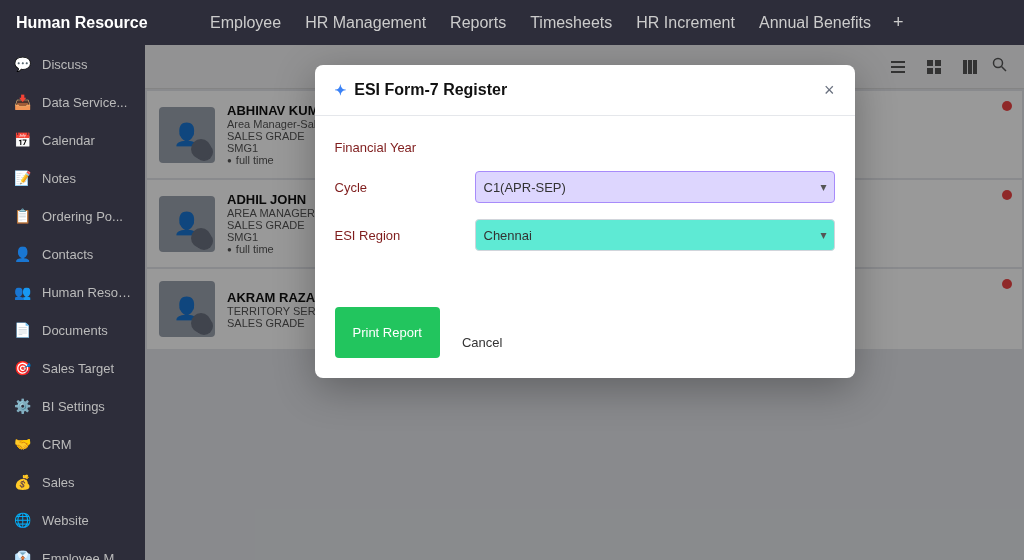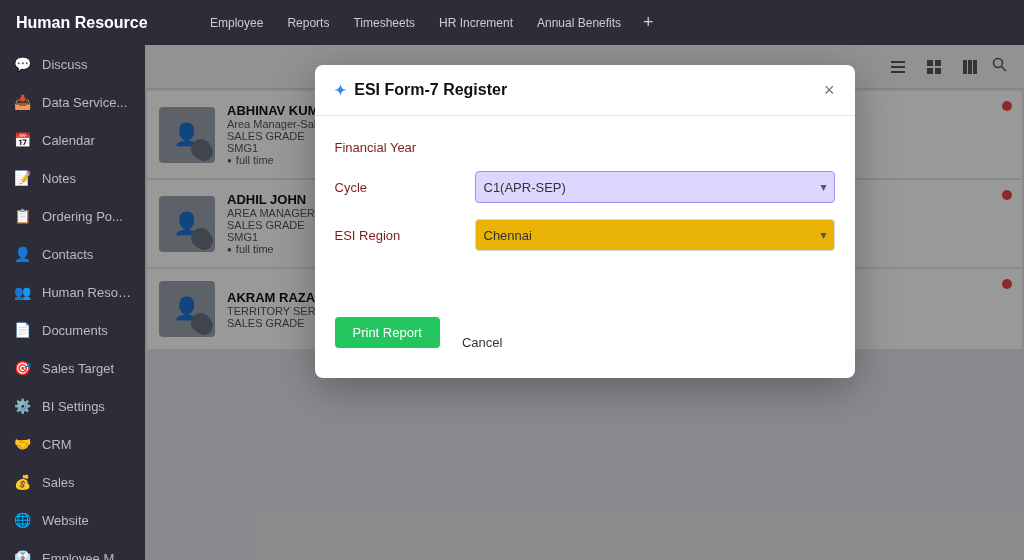--- a/index.html
+++ b/index.html
@@ -23,21 +23,21 @@
       min-width: 160px;
     }
     .top-nav-menu {
       display: flex;
       gap: 4px;
       align-items: center;
       flex: 1;
     }
     .nav-item {
       color: #ccc;
-      font-size: 12px;
+      font-size: 16px;
       padding: 4px 10px;
       cursor: pointer;
       border-radius: 4px;
     }
     .nav-plus {
       color: #ccc;
       font-size: 18px;
       padding: 0 8px;
       cursor: pointer;
     }
@@ -271,21 +271,21 @@
       flex: 1;
       position: relative;
     }
     .select-wrapper select {
       width: 100%;
       height: 32px;
       border: 1px solid #d1d5db;
       border-radius: 4px;
       padding: 0 28px 0 8px;
       font-size: 13px;
-      background: #eab308;
+      background: #5eead4;
       color: #333;
       appearance: none;
       -webkit-appearance: none;
       cursor: pointer;
     }
     .select-wrapper select.highlighted {
       background: #ddd6fe;
       border-color: #a78bfa;
     }
     .select-wrapper::after {
@@ -295,21 +295,20 @@
       top: 50%;
       transform: translateY(-50%);
       color: #555;
       font-size: 12px;
       pointer-events: none;
     }
     .modal-footer {
       padding: 16px 20px 20px;
       display: flex;
       gap: 10px;
-      align-items: center;
     }
     .btn-print {
       background: #22c55e;
       color: #fff;
       border: none;
       padding: 8px 18px;
       border-radius: 4px;
       font-size: 13px;
       cursor: pointer;
       font-weight: 500;
@@ -325,20 +324,21 @@
       margin-top: 20px;
     }
   </style>
 </head>
 <body>
 
 <div class="top-nav">
   <div class="top-nav-title">Human Resource</div>
   <div class="top-nav-menu">
     <div class="nav-item">Employee</div>
+    <div class="nav-item">HR Management</div>
     <div class="nav-item">Reports</div>
     <div class="nav-item">Timesheets</div>
     <div class="nav-item">HR Increment</div>
     <div class="nav-item">Annual Benefits</div>
     <div class="nav-plus">+</div>
   </div>
 </div>
 
 <div class="main-layout">
 

